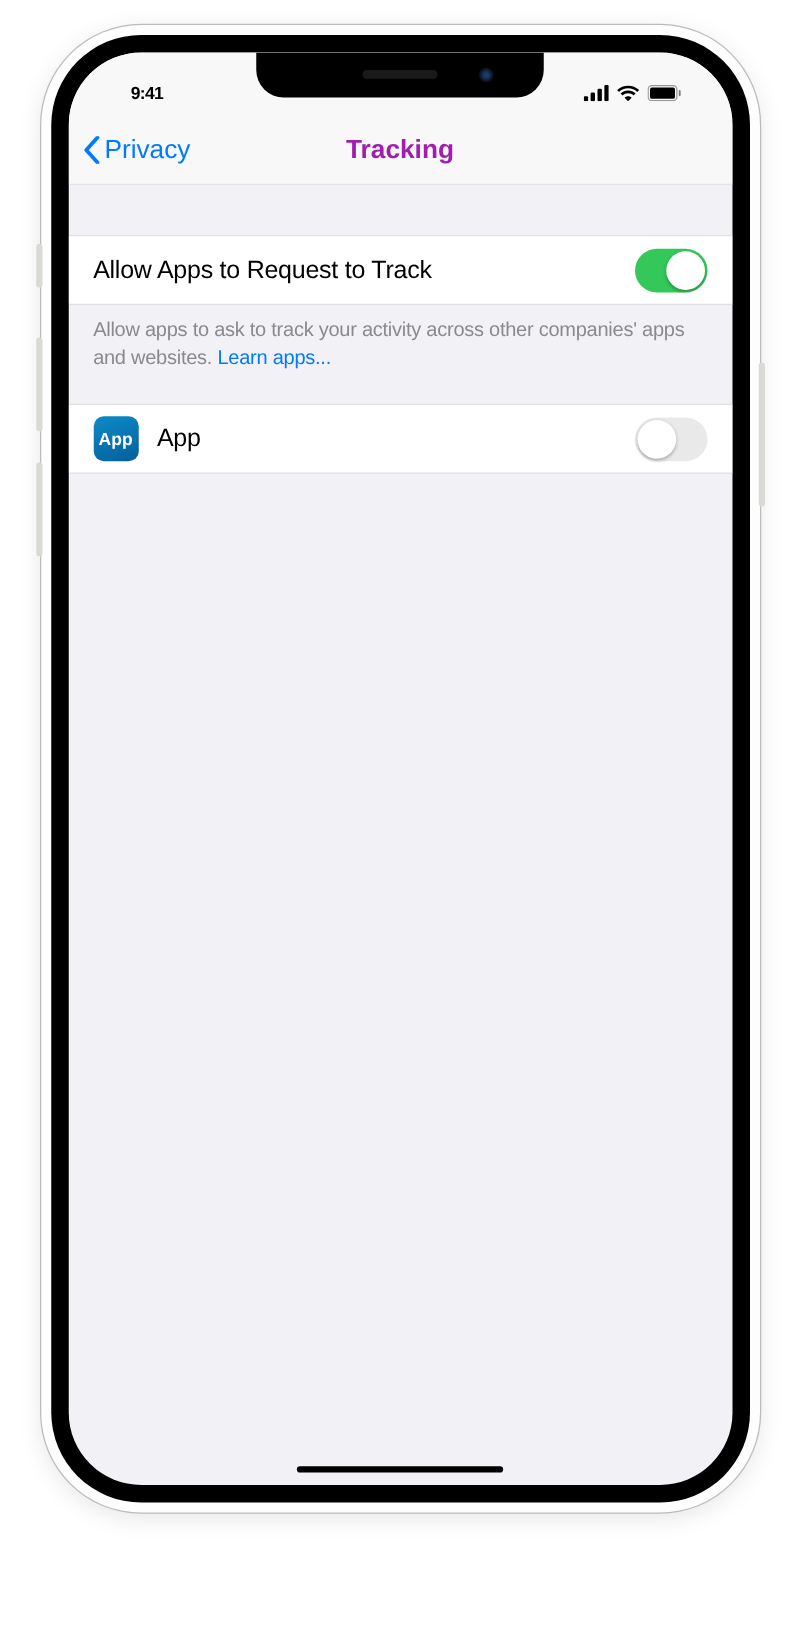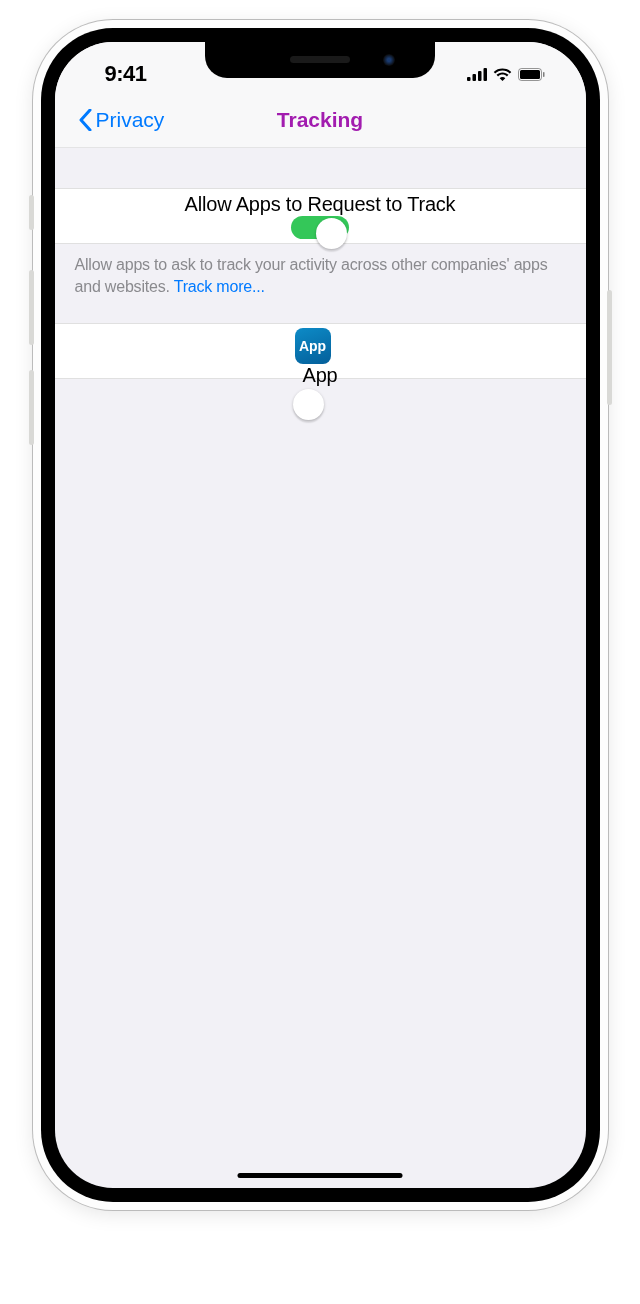--- a/index.html
+++ b/index.html
@@ -87,21 +87,21 @@
     }
     .status-bar {
       height: 50px;
       display: flex;
       justify-content: space-between;
       align-items: center;
       padding: 14px 32px 0;
       background: #f8f8f9;
     }
     .status-time {
-      font-size: 22px;
+      font-size: 14px;
       font-weight: 600;
       letter-spacing: -0.5px;
       margin-left: 18px;
     }
     .status-icons {
       display: flex;
       align-items: center;
       gap: 6px;
       margin-right: 8px;
     }
@@ -109,45 +109,44 @@
       height: 56px;
       background: #f8f8f9;
       display: flex;
       align-items: center;
       justify-content: center;
       position: relative;
       border-bottom: 0.5px solid rgba(0,0,0,0.08);
     }
     .back-button {
       position: absolute;
-      left: 24px;
+      left: 12px;
       display: flex;
       align-items: center;
       color: #007aff;
       font-size: 21px;
       gap: 4px;
       cursor: pointer;
     }
     .nav-title {
       font-size: 21px;
       font-weight: 600;
       color: #a21caf;
     }
     .content {
       padding-top: 40px;
     }
     .cell {
       background: #fff;
       height: 56px;
       display: flex;
       align-items: center;
-      padding: 4px 20px;
+      padding: 18px 20px;
       border-top: 0.5px solid rgba(0,0,0,0.12);
       border-bottom: 0.5px solid rgba(0,0,0,0.12);
-      flex-direction: column;
     }
     .cell-label {
       font-size: 20px;
       color: #000;
       flex: 1;
       letter-spacing: -0.2px;
     }
     .toggle {
       width: 58px;
       height: 35px;
@@ -257,21 +256,21 @@
 
       <div class="content">
         <div class="cell">
           <div class="cell-label">Allow Apps to Request to Track</div>
           <div class="toggle on">
             <div class="toggle-knob"></div>
           </div>
         </div>
 
         <div class="footer-text">
-          <span>Allow apps to ask to track your activity across other companies' apps and websites. </span><span class="footer-link">Track more...</span>
+          <span>Allow apps to ask to track your activity across other companies' apps and websites. </span><span class="footer-link">Learn apps...</span>
         </div>
 
         <div class="cell">
           <div class="app-icon">
             <span>App</span>
           </div>
           <div class="cell-label">App</div>
           <div class="toggle off">
             <div class="toggle-knob"></div>
           </div>

